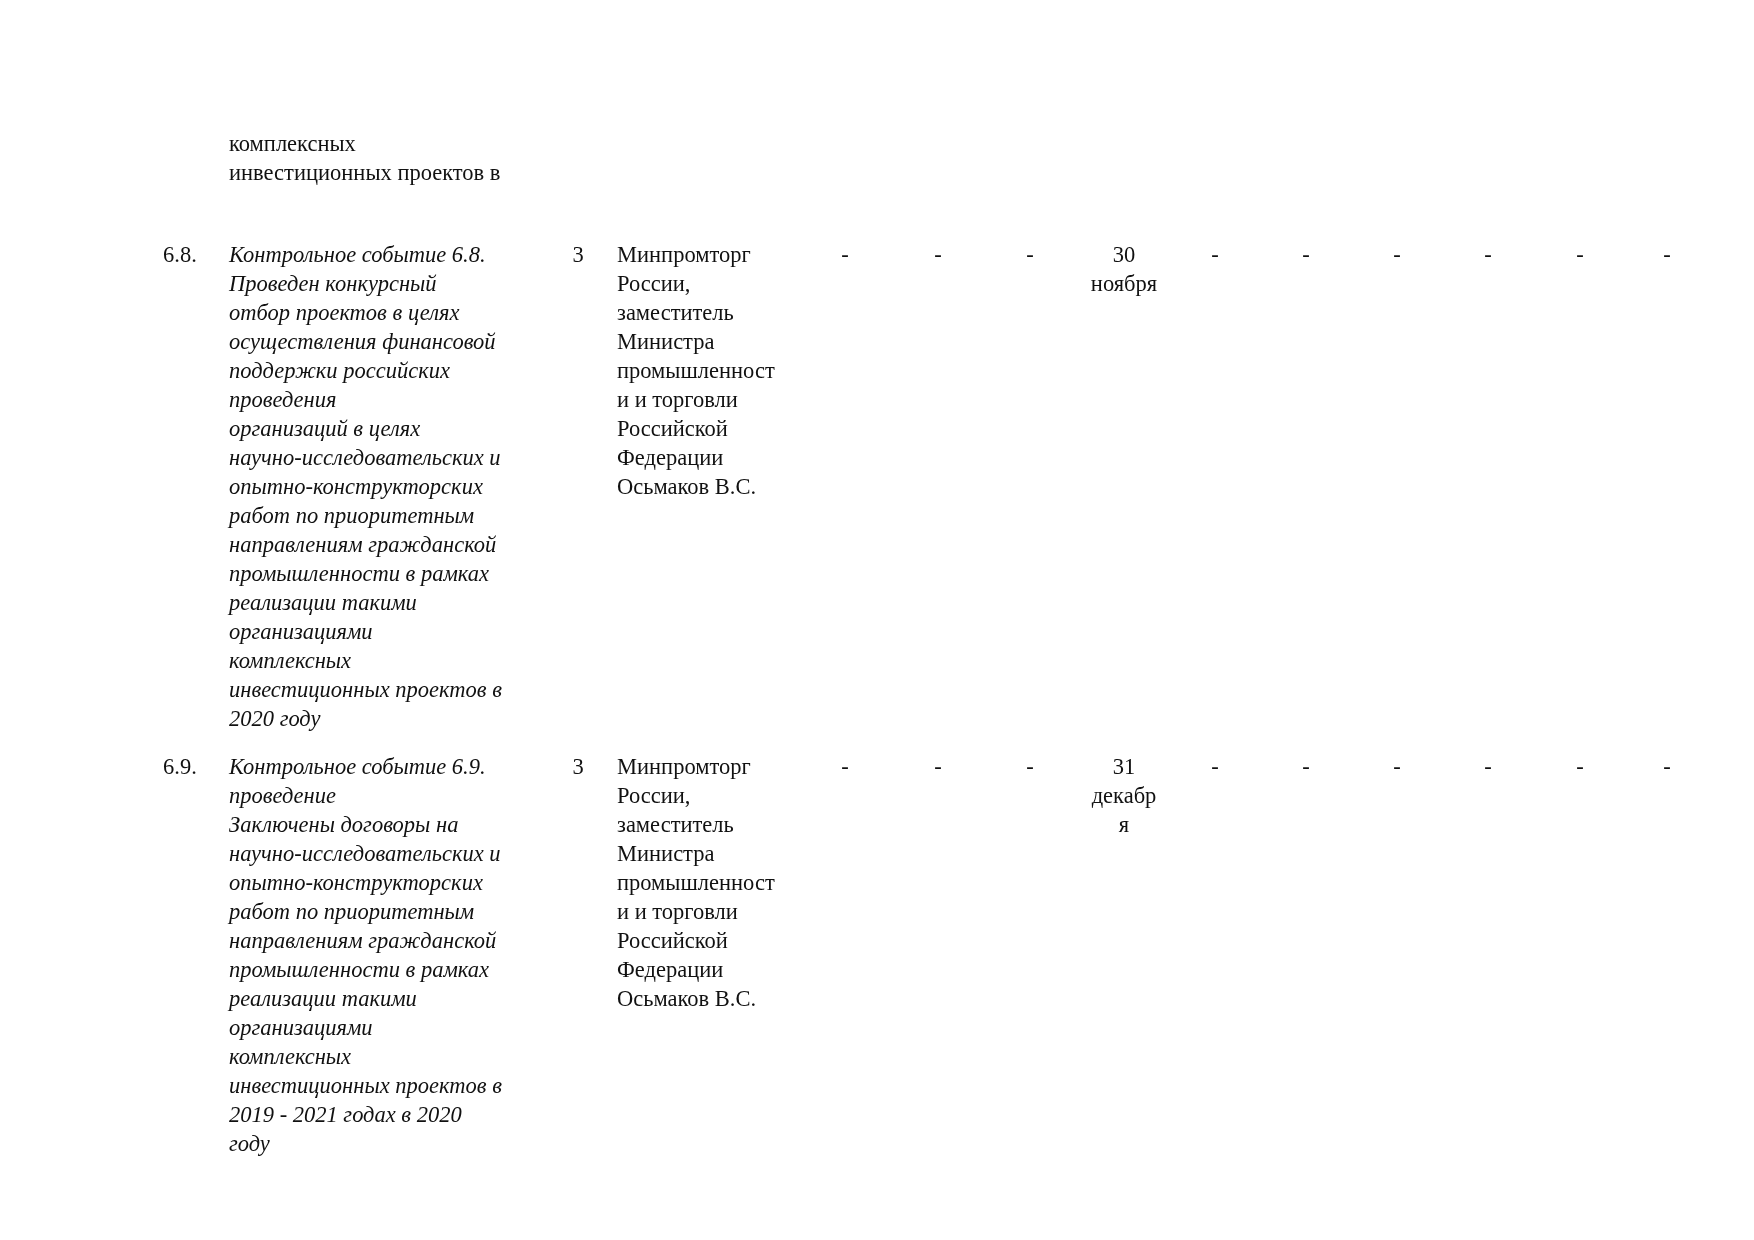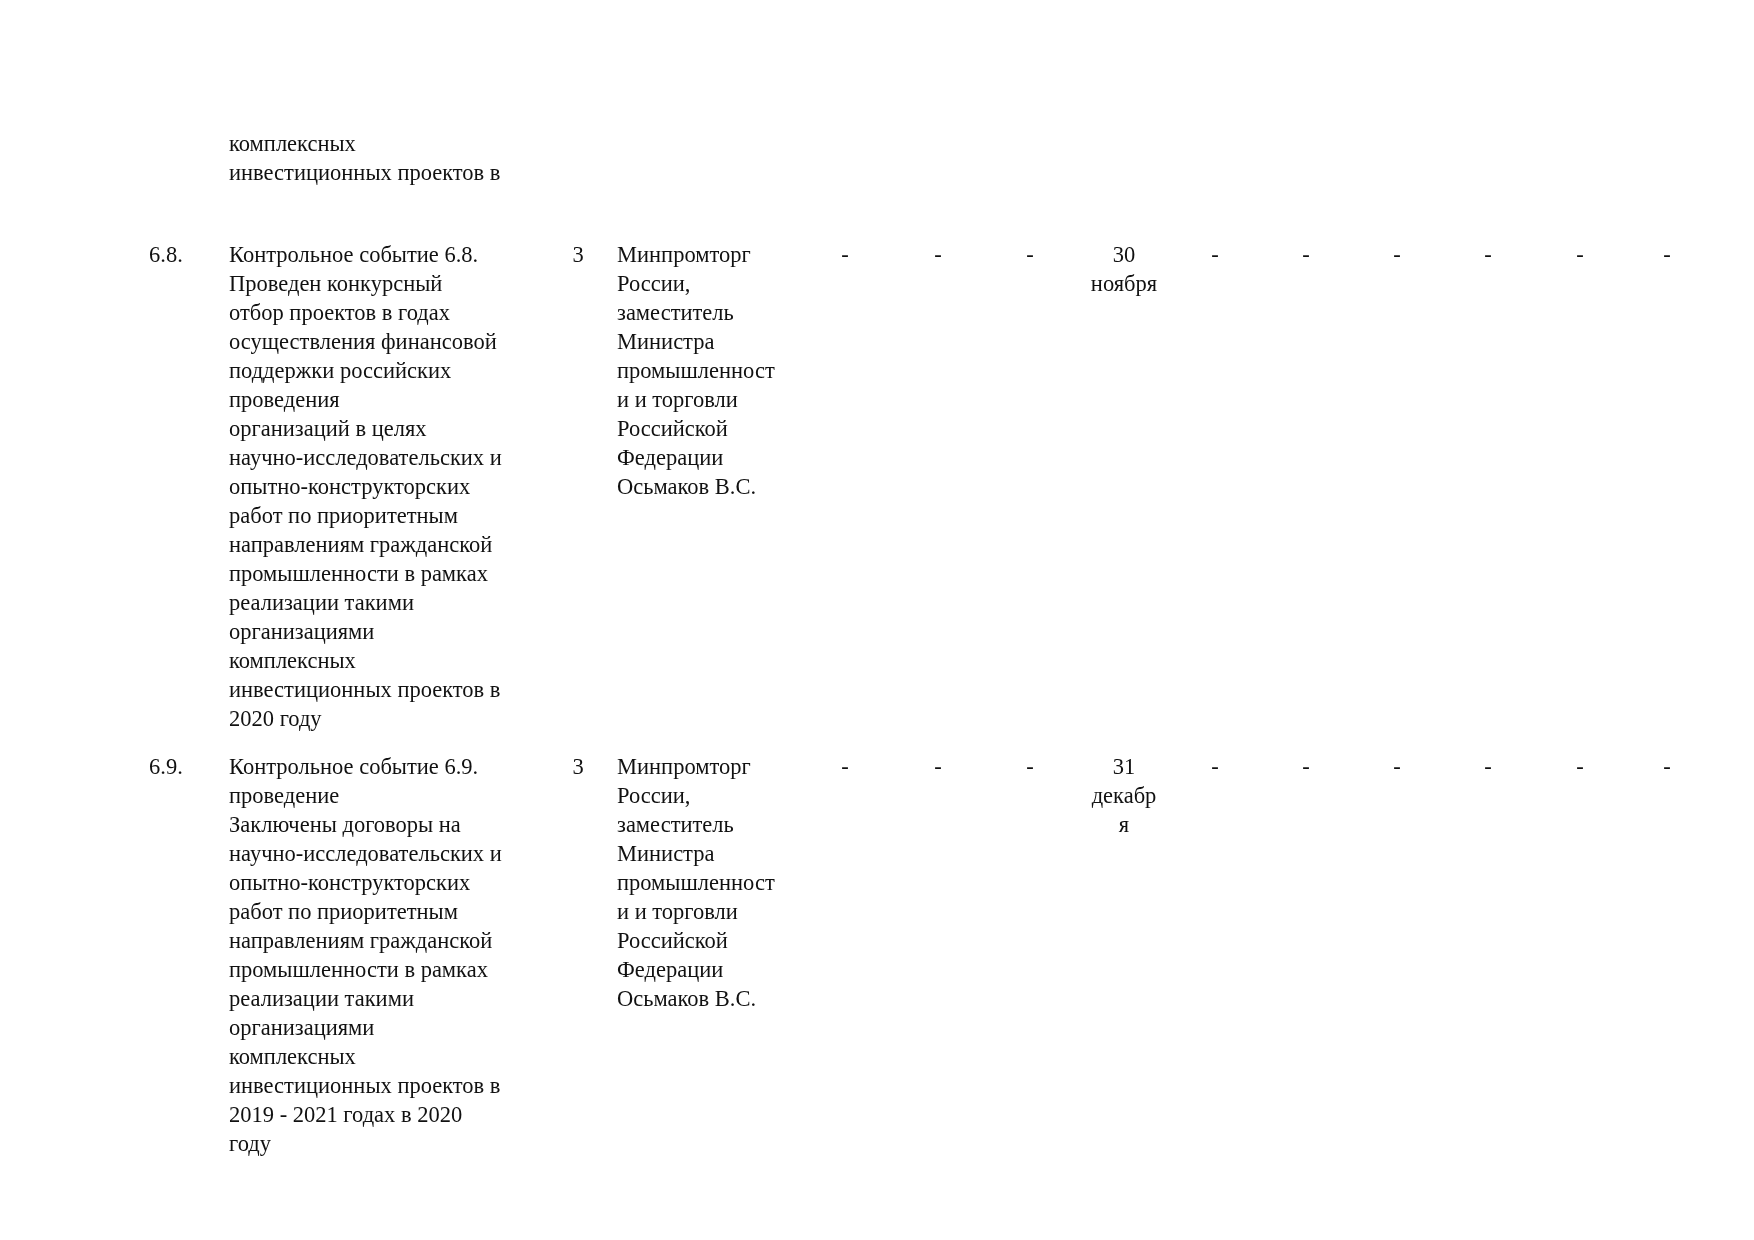--- a/index.html
+++ b/index.html
@@ -33,22 +33,22 @@
   }
   .row {
     position: absolute;
     left: 0;
     width: 1754px;
   }
   .cell {
     position: absolute;
     top: 0;
   }
-  .num { left: 149px; width: 60px; }
-  .desc { left: 229px; width: 320px; }
+  .num { left: 163px; width: 60px; }
+  .desc { left: 229px; width: 320px; font-style: italic; }
   .level { left: 568px; width: 20px; text-align: center; }
   .resp { left: 617px; width: 185px; }
   .dash { width: 30px; text-align: center; }
   .date { left: 1085px; width: 78px; text-align: center; }
   .line { display: block; white-space: nowrap; }
 </style>
 </head>
 <body>
 
 <div class="page">
@@ -56,21 +56,21 @@
   <div class="cont">
     <span class="line">комплексных</span>
     <span class="line">инвестиционных проектов в</span>
   </div>
 
   <div class="row" style="top:240px;">
     <div class="cell num">6.8.</div>
     <div class="cell desc">
       <span class="line">Контрольное событие 6.8.</span>
       <span class="line">Проведен конкурсный</span>
-      <span class="line">отбор проектов в годах</span>
+      <span class="line">отбор проектов в целях</span>
       <span class="line">осуществления финансовой</span>
       <span class="line">поддержки российских</span>
       <span class="line">проведения</span>
       <span class="line">организаций в целях</span>
       <span class="line">научно-исследовательских и</span>
       <span class="line">опытно-конструкторских</span>
       <span class="line">работ по приоритетным</span>
       <span class="line">направлениям гражданской</span>
       <span class="line">промышленности в рамках</span>
       <span class="line">реализации такими</span>

